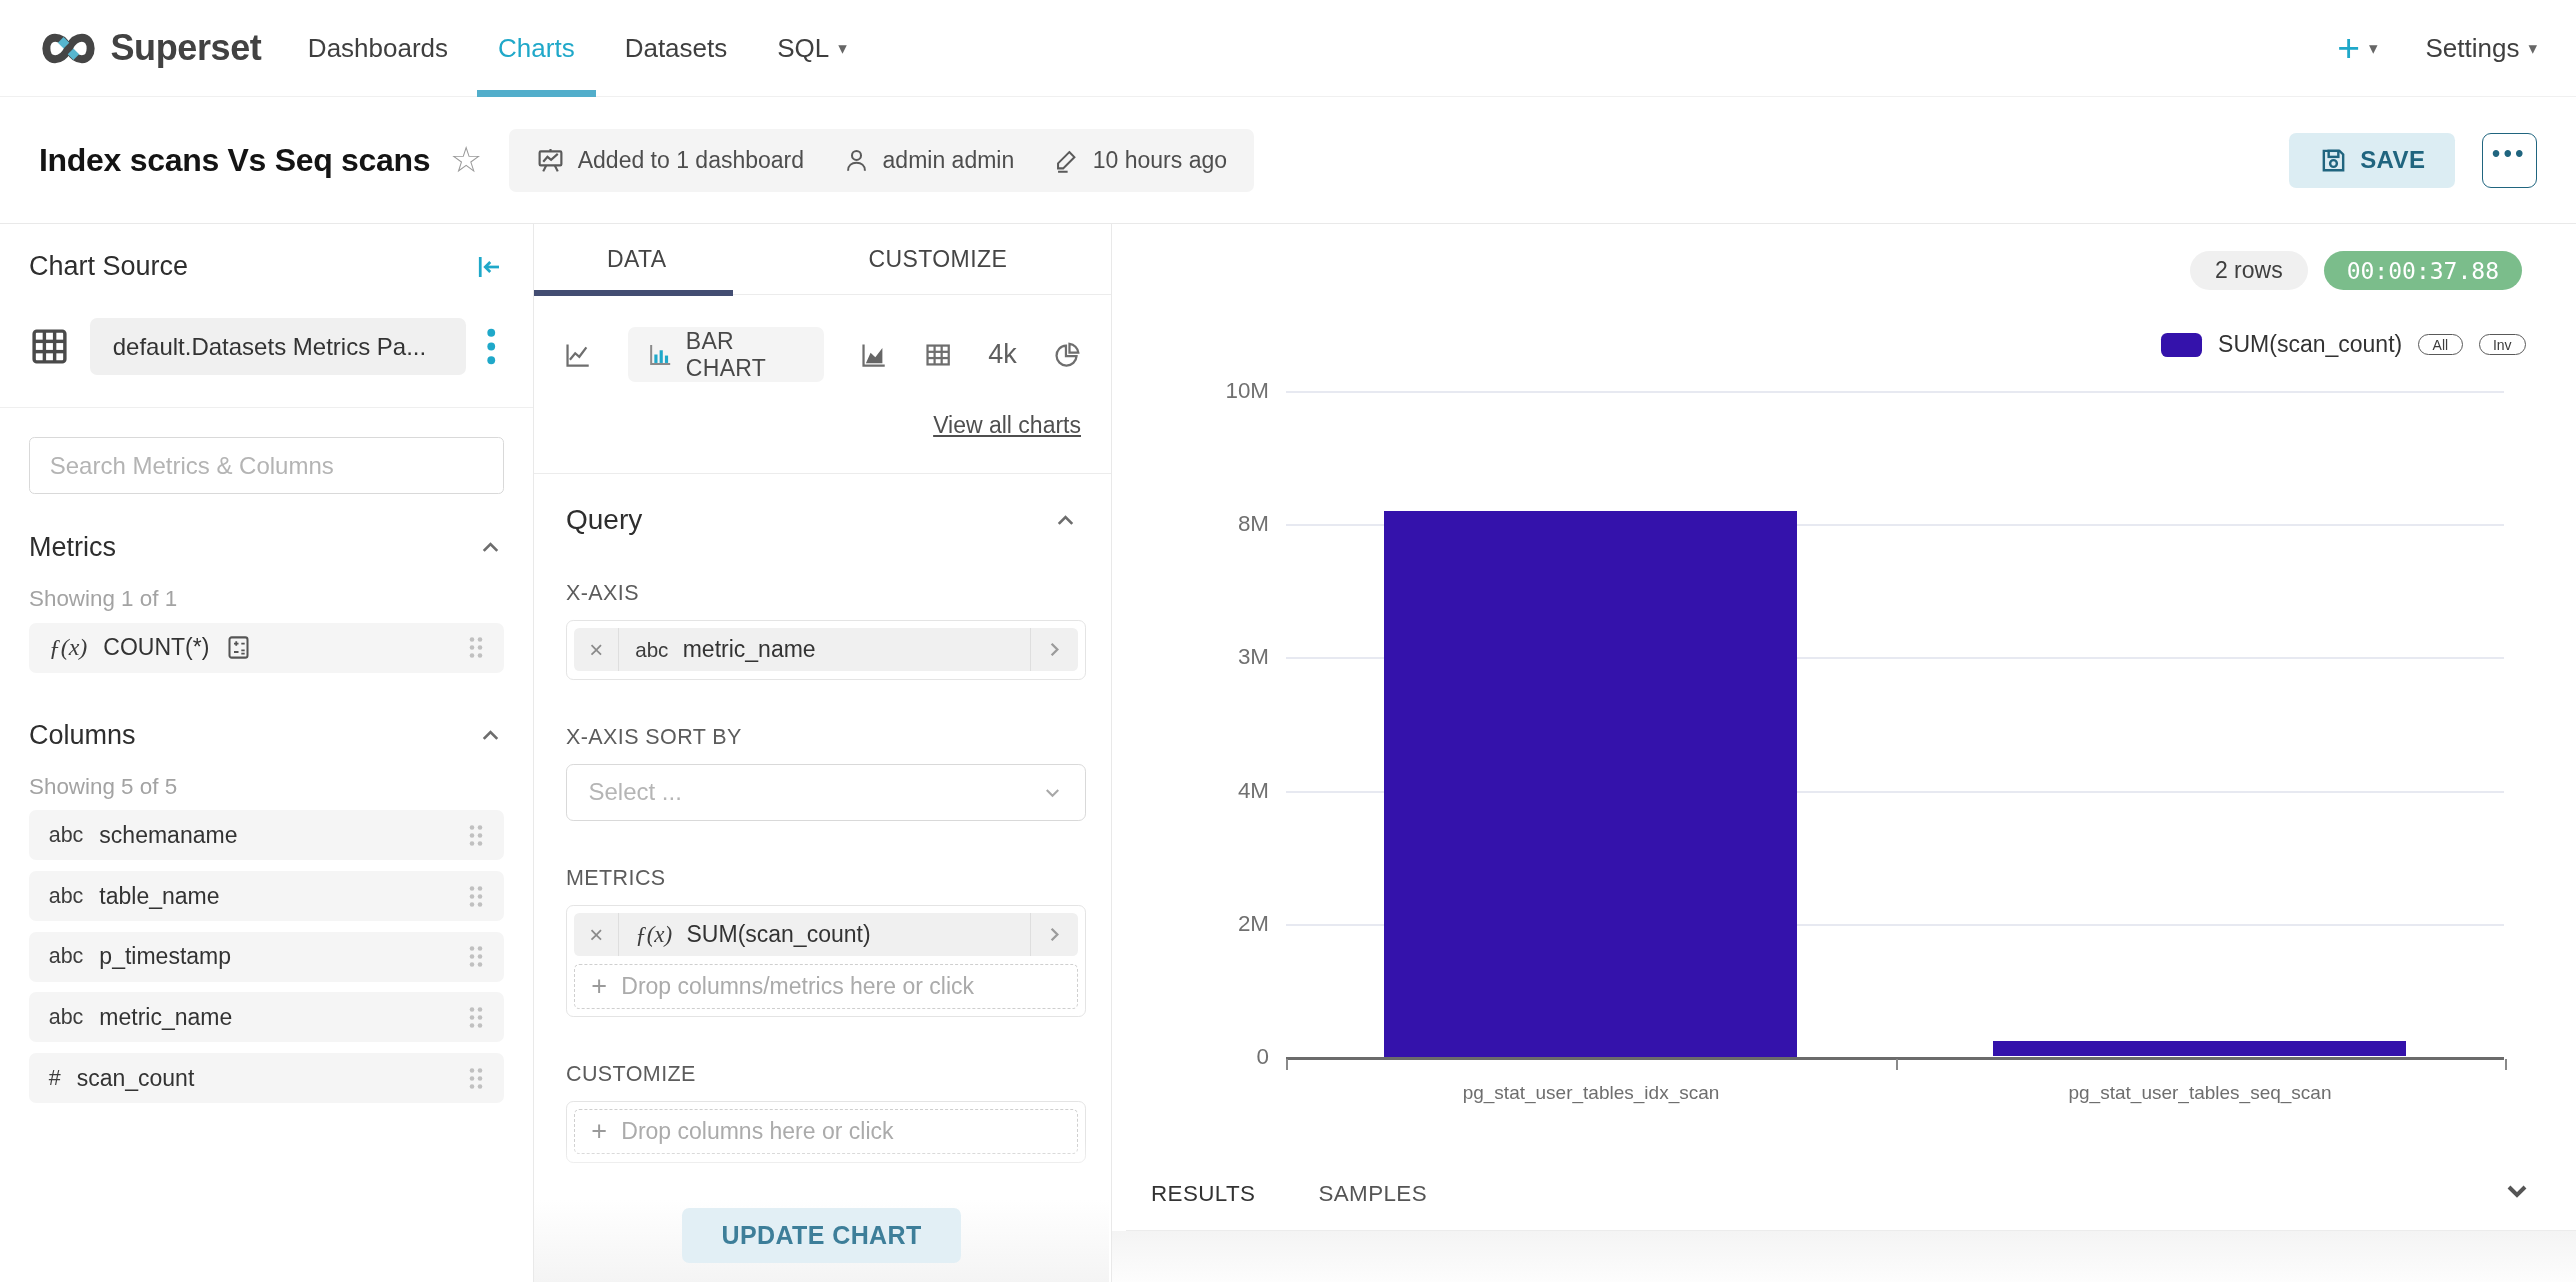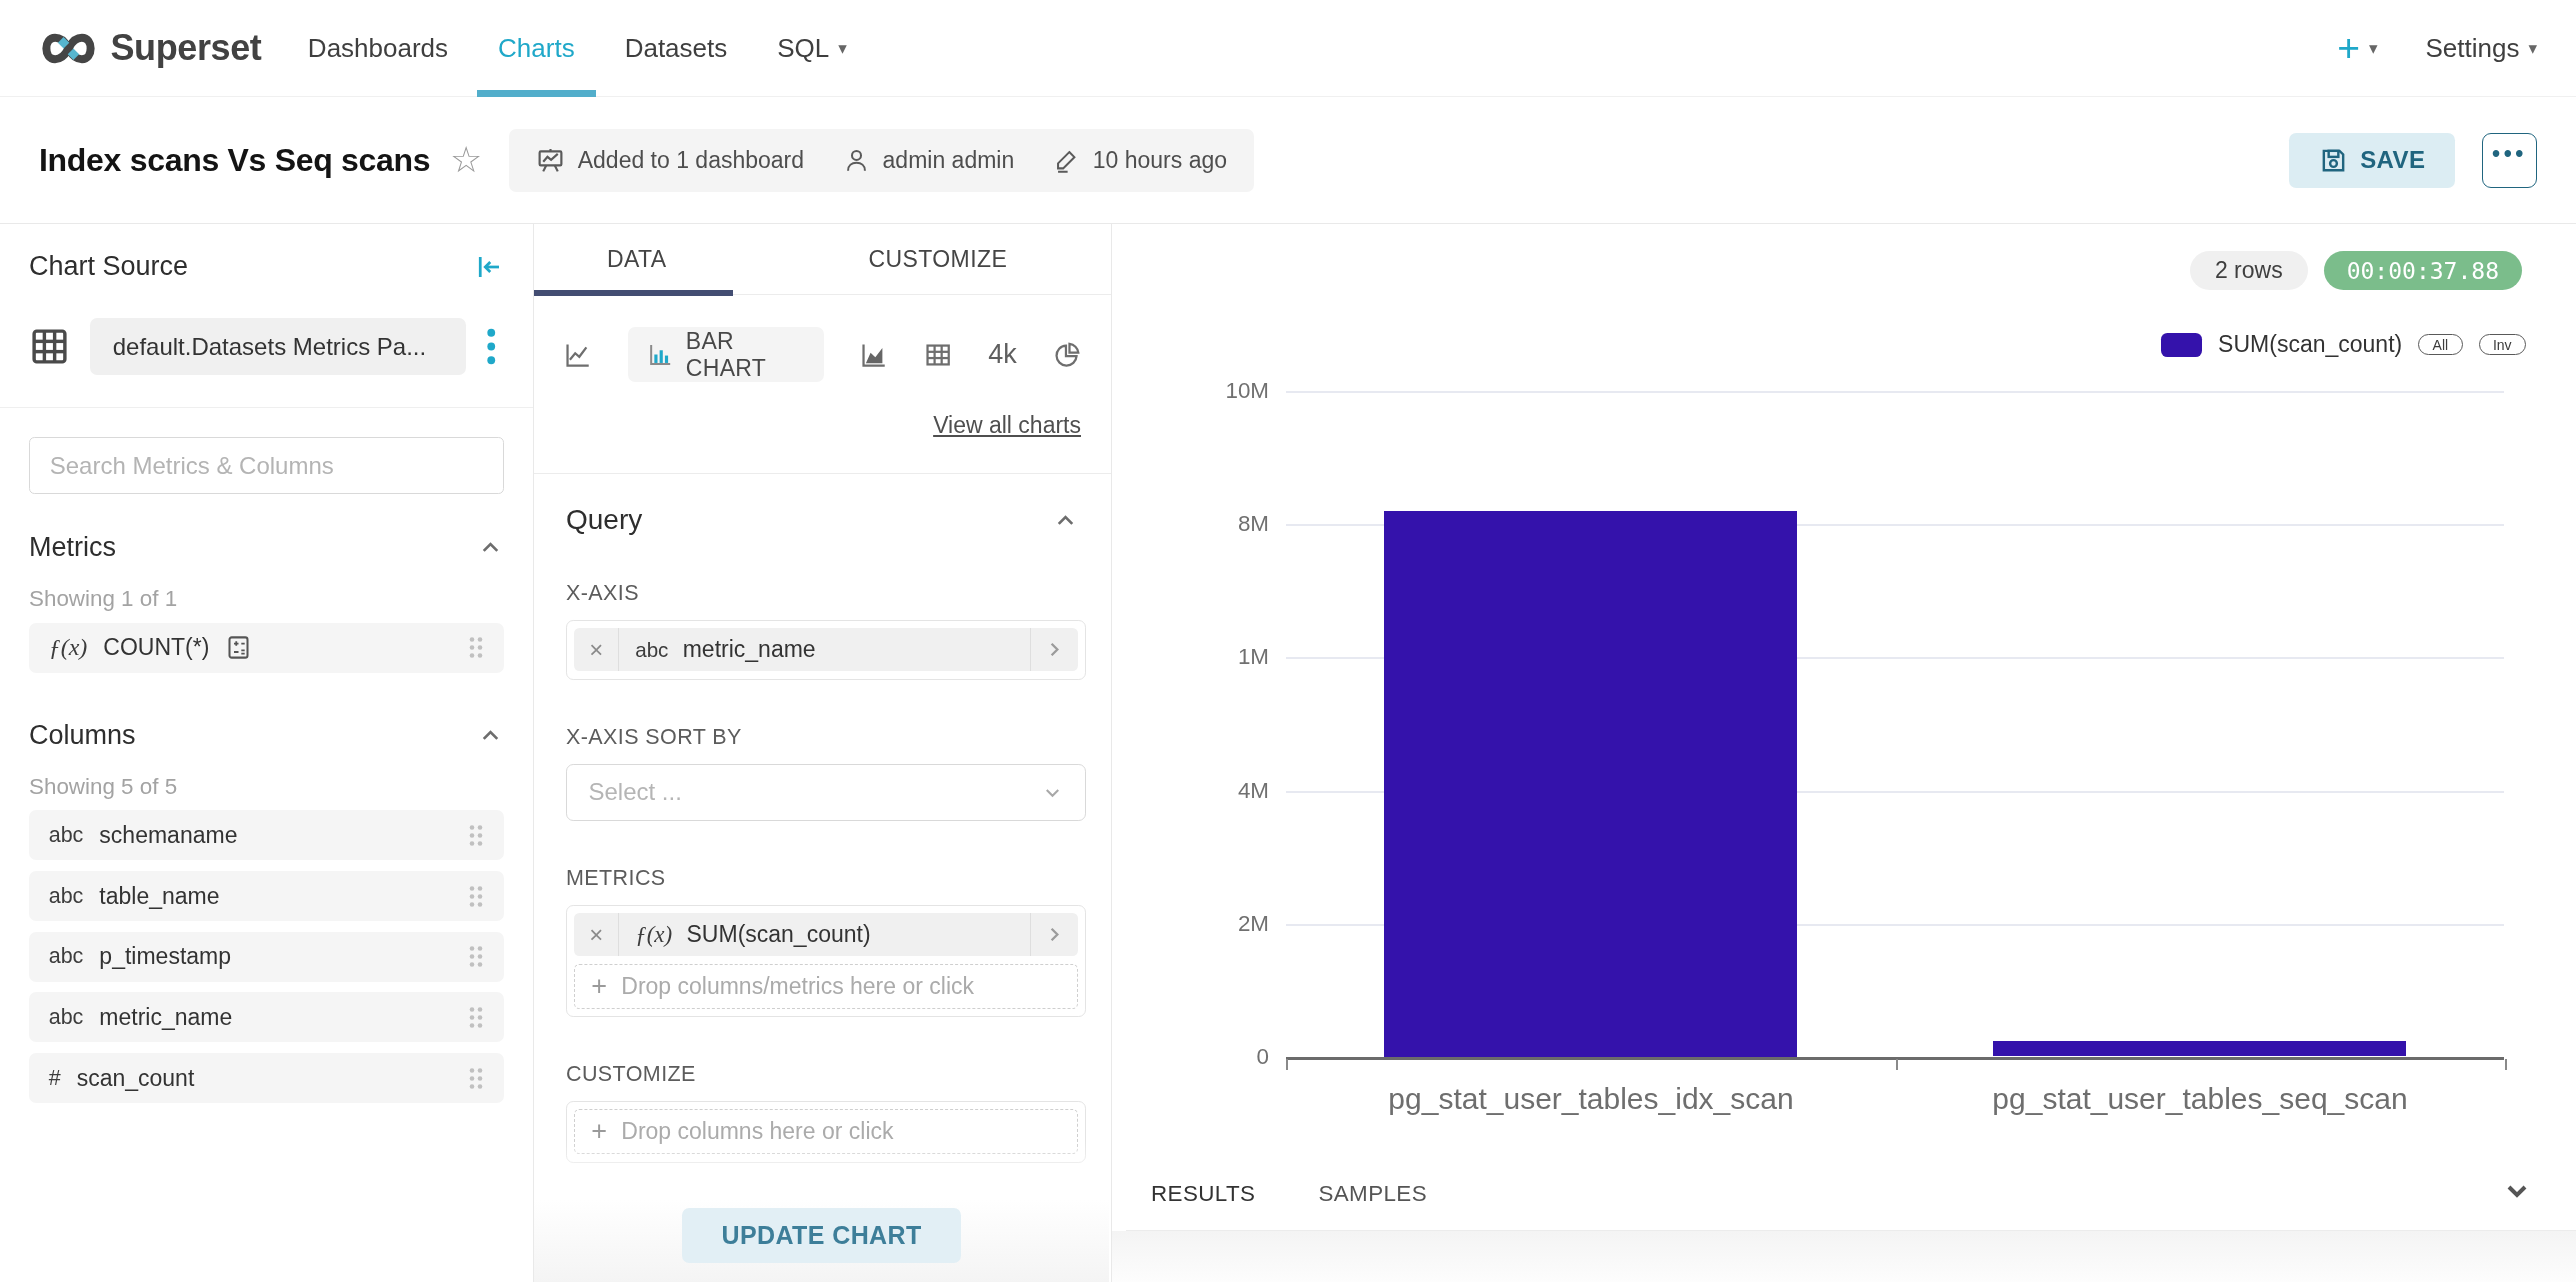--- a/index.html
+++ b/index.html
@@ -117,21 +117,21 @@
   .legend-swatch { width:41px; height:24px; border-radius:6.3px; cursor:pointer; }
   .legend-label { font-size:23px; color:#333; }
   .legend-pill { border:1.8px solid #595959; border-radius:18px; padding:1.8px 13.4px; font-size:14px;
     color:#3c3c3c; cursor:pointer; }
   #chart-canvas { position:absolute; inset:0; }
   .gridline { position:absolute; height:1.8px; background:#E7E9F1; }
   .ylab { position:absolute; font-size:22.4px; color:#707070; transform:translateY(-50%); text-align:right; width:72px; }
   .axis-line { position:absolute; height:2.7px; background:#6b6b6b; }
   .axis-tick { position:absolute; width:1.8px; height:10.7px; background:#8a8a8a; }
   .bar { position:absolute; cursor:pointer; }
-  .xlab { position:absolute; font-size:30px; color:#6e6e6e; transform:translateX(-50%); white-space:nowrap; }
+  .xlab { position:absolute; font-size:19px; color:#6e6e6e; transform:translateX(-50%); white-space:nowrap; }
   .results { position:absolute; left:0; right:0; top:935px; bottom:0; }
   .results-tabs { display:flex; gap:63px; padding:21.5px 0 0 39px; }
   .rtab { font-size:22.4px; letter-spacing:0.4px; color:#333; cursor:pointer; }
   .rtab.dim { color:#555; }
   .results-collapse { position:absolute; top:16px; right:43px; cursor:pointer; }
   .results-divider { position:absolute; top:71px; left:14.3px; right:0; border-top:1.8px solid #ececec; }
   .results-body { position:absolute; top:72px; left:0; right:0; bottom:0;
     background:linear-gradient(to bottom, #f4f4f4, #fdfdfd); }
 </style>
 </head>
@@ -481,21 +481,21 @@
       <span class="legend-pill">Inv</span>
     </div>
 
     <div id="chart-canvas">
         <div class="ylab" style="left: 85px; top: 833px;">0</div>
         <div class="gridline" style="left: 174px; width: 1218px; top: 700px;"></div>
         <div class="ylab" style="left: 85px; top: 700px;">2M</div>
         <div class="gridline" style="left: 174px; width: 1218px; top: 567px;"></div>
         <div class="ylab" style="left: 85px; top: 567px;">4M</div>
         <div class="gridline" style="left: 174px; width: 1218px; top: 433px;"></div>
-        <div class="ylab" style="left: 85px; top: 433px;">1M</div>
+        <div class="ylab" style="left: 85px; top: 433px;">3M</div>
         <div class="gridline" style="left: 174px; width: 1218px; top: 300px;"></div>
         <div class="ylab" style="left: 85px; top: 300px;">8M</div>
         <div class="gridline" style="left: 174px; width: 1218px; top: 167px;"></div>
         <div class="ylab" style="left: 85px; top: 167px;">10M</div>
         <div class="axis-line" style="left: 174px; width: 1218px; top: 833px;"></div>
         <div class="axis-tick" style="left: 174px; top: 835px;"></div>
         <div class="axis-tick" style="left: 784px; top: 835px;"></div>
         <div class="axis-tick" style="left: 1393px; top: 835px;"></div>
         <div class="bar" style="left: 272px; width: 413px; top: 287px; height: 546px; background: rgb(52, 18, 171);"></div>
         <div class="xlab" style="left: 479px; top: 858px;">pg_stat_user_tables_idx_scan</div>

